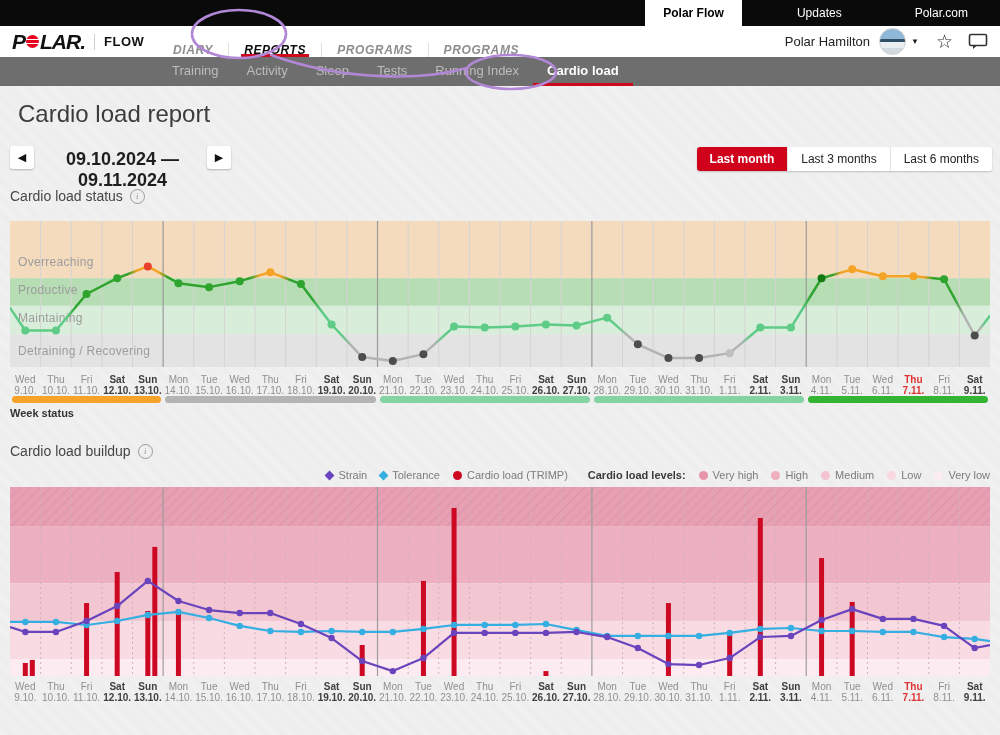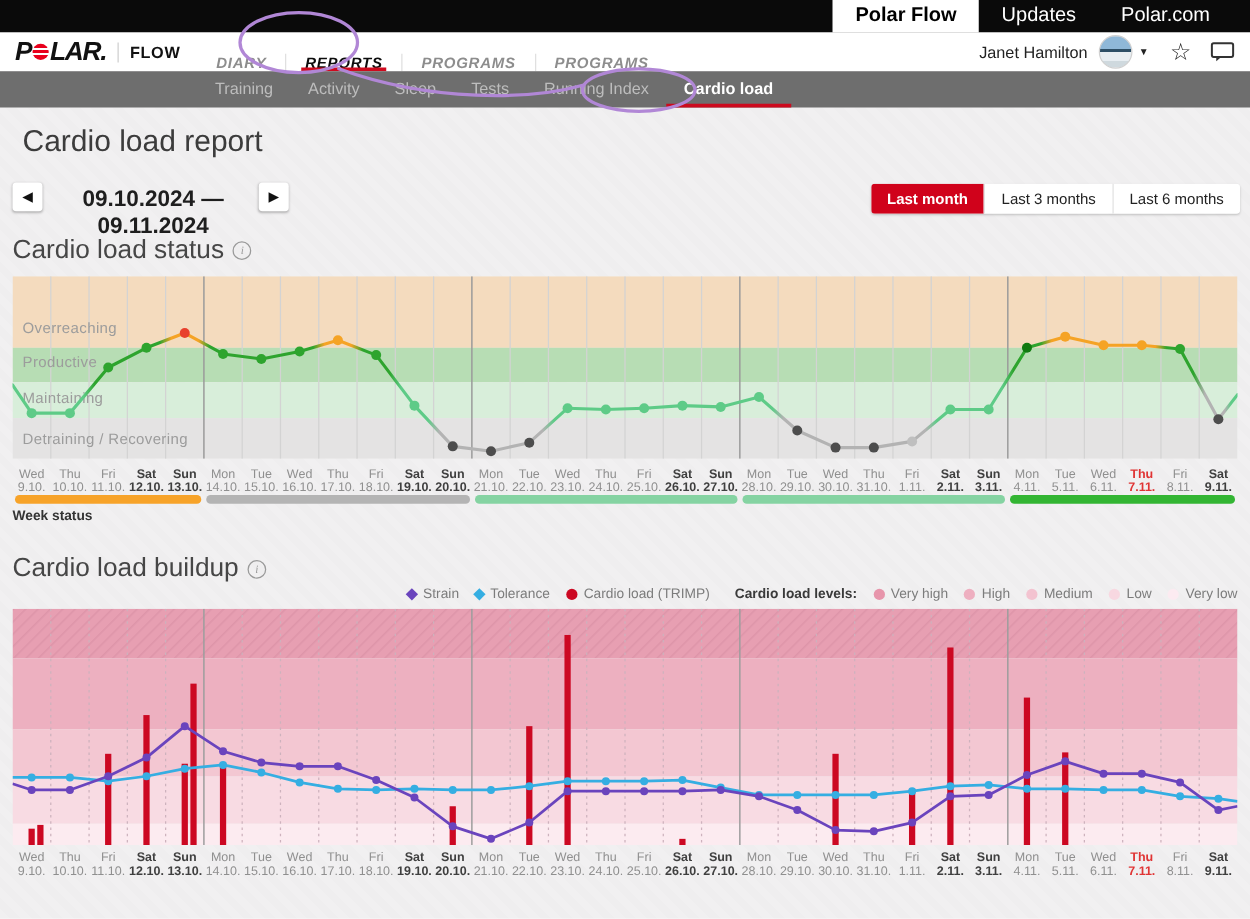--- a/index.html
+++ b/index.html
@@ -1,21 +1,21 @@
 <!DOCTYPE html>
 <html><head>
 <meta charset="utf-8">
 <style>
   html,body{margin:0;padding:0;background:#fff;}
   .screen{position:relative;width:1000px;height:735px;overflow:hidden;background:#f0eff0;
           font-family:"Liberation Sans",sans-serif;-webkit-font-smoothing:antialiased;}
   
   .topbar{position:absolute;top:0;left:0;width:100%;height:26px;background:#0a0a0a;z-index:5;}
   .topbar-tabs{position:absolute;right:14px;top:0;height:26px;display:flex;}
-  .toptab{height:26px;line-height:26px;padding:0 18px;font-size:16px;color:#fff;cursor:pointer;}
+  .toptab{height:26px;line-height:26px;padding:0 18px;font-size:12px;color:#fff;cursor:pointer;margin-left:37px;}
   .toptab.active{background:#fff;color:#000;font-weight:700;}
   
   .navbar{position:absolute;top:26px;left:0;width:100%;height:31px;background:#fff;z-index:5;}
   .logo{position:absolute;left:12px;top:0;height:31px;display:flex;align-items:center;}
   .logo .mark{font-weight:800;font-style:italic;font-size:21px;letter-spacing:-1px;color:#111;display:flex;align-items:center;}
   .logo .dot{width:13px;height:13px;border-radius:50%;margin:0 1px;
     background:linear-gradient(#e8001c 0 28%,#fff 28% 38%,#e8001c 38% 60%,#fff 60% 70%,#e8001c 70% 100%);}
   .logo .divider{width:1px;height:16px;background:#cfcfcf;margin:0 9px;}
   .logo .flow{font-size:13px;font-weight:700;color:#111;letter-spacing:.5px;}
   .nav-items{position:absolute;left:158px;top:0;height:48px;display:flex;align-items:center;font-style:italic;}
@@ -45,21 +45,21 @@
   .date-btn{position:absolute;top:60px;width:24px;height:23px;background:#fff;border:none;border-radius:3px;
     box-shadow:0 1px 2px rgba(0,0,0,.25);font-size:11px;color:#111;cursor:pointer;padding:0;}
   .date-btn.prev{left:10px;} .date-btn.next{left:207px;}
   .date-range{position:absolute;left:40px;top:63px;width:165px;text-align:center;font-size:18px;font-weight:600;color:#1e1e1e;}
   .period-group{position:absolute;right:8px;top:61px;height:24px;display:flex;border-radius:3px;overflow:hidden;
     box-shadow:0 1px 2px rgba(0,0,0,.2);}
   .period-btn{height:24px;padding:0 13px;font-size:12px;color:#222;background:#fff;border:none;border-left:1px solid #e3e3e3;cursor:pointer;}
   .period-btn:first-child{border-left:none;}
   .period-btn.active{background:#d0021b;color:#fff;font-weight:700;}
   .section-head{position:absolute;left:10px;display:flex;align-items:center;gap:7px;}
-  .section-head h2{margin:0;font-size:21px;font-weight:400;color:#464646;}
+  .section-head h2{margin:0;font-size:14px;font-weight:400;color:#464646;}
   .info-icon{width:13px;height:13px;border:1px solid #9a9a9a;border-radius:50%;color:#9a9a9a;
     font-size:9px;font-style:italic;font-family:"Liberation Serif",serif;display:inline-flex;
     align-items:center;justify-content:center;cursor:pointer;}
   .legend{position:absolute;right:10px;display:flex;align-items:center;font-size:11px;color:#7c7c7c;}
   .legend .item{display:flex;align-items:center;margin-left:18px;}
   .legend .dot{width:9px;height:9px;border-radius:50%;margin-right:5px;}
   .legend .diamond{width:7px;height:7px;transform:rotate(45deg);margin-right:5px;}
   .legend .levels-label{font-weight:700;color:#3a3a3a;margin-left:20px;}
   .legend2 .item{margin-left:13px;}
   .chart-box{position:absolute;left:10px;width:980px;}
@@ -98,21 +98,21 @@
     <div class="nav-items" id="nav-items">
         <div class="nav-item">DIARY</div>
         <span class="nav-sep"></span>
         <div class="nav-item active">REPORTS</div>
         <span class="nav-sep"></span>
         <div class="nav-item">PROGRAMS</div>
         <span class="nav-sep"></span>
         <div class="nav-item">PROGRAMS</div>
       </div>
     <div class="nav-right">
-      <span class="user-name">Janet Hamilton</span>
+      <span class="user-name">Polar Hamilton</span>
       <span class="avatar"></span>
       <span class="caret">▼</span>
       <span class="star">☆</span>
       <span class="chat-icon">
         <svg width="20" height="17" viewBox="0 0 20 17">
             <rect x="1.5" y="1.5" width="17" height="11" rx="1.5" fill="none" stroke="#333" stroke-width="1.6"></rect>
             <path d="M5 12.5 L5 16 L9 12.5 Z" fill="#333"></path>
           </svg>
       </span>
     </div>

